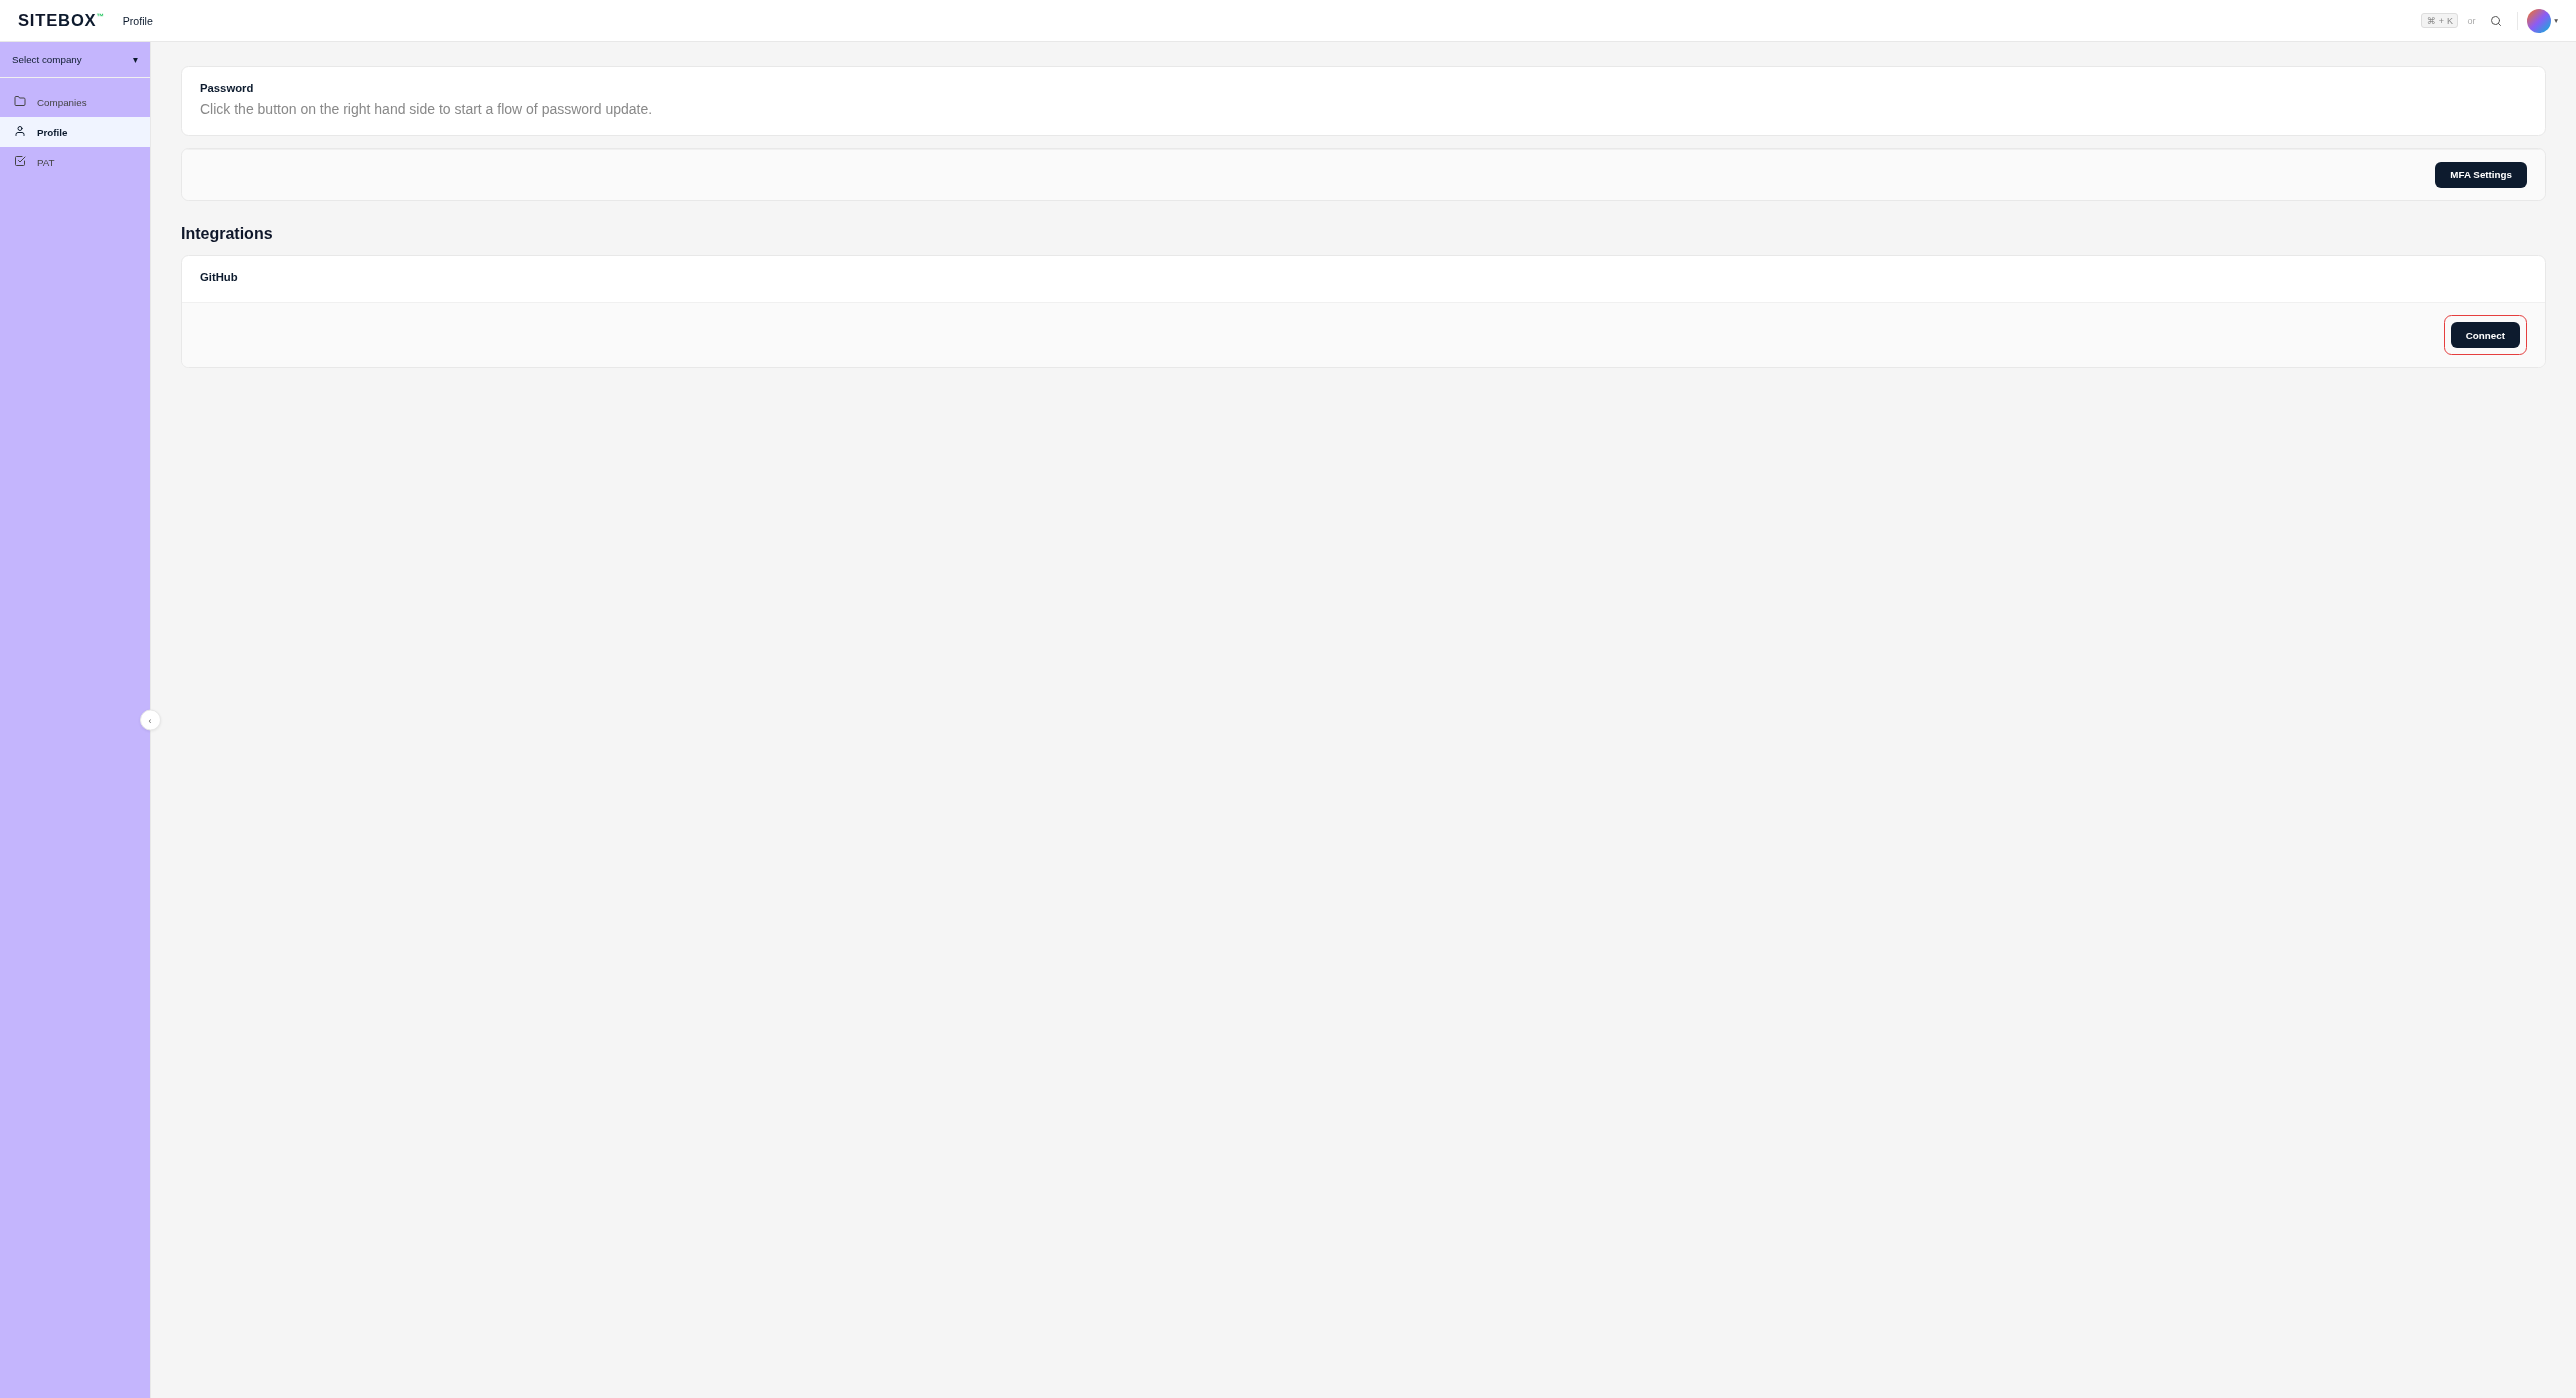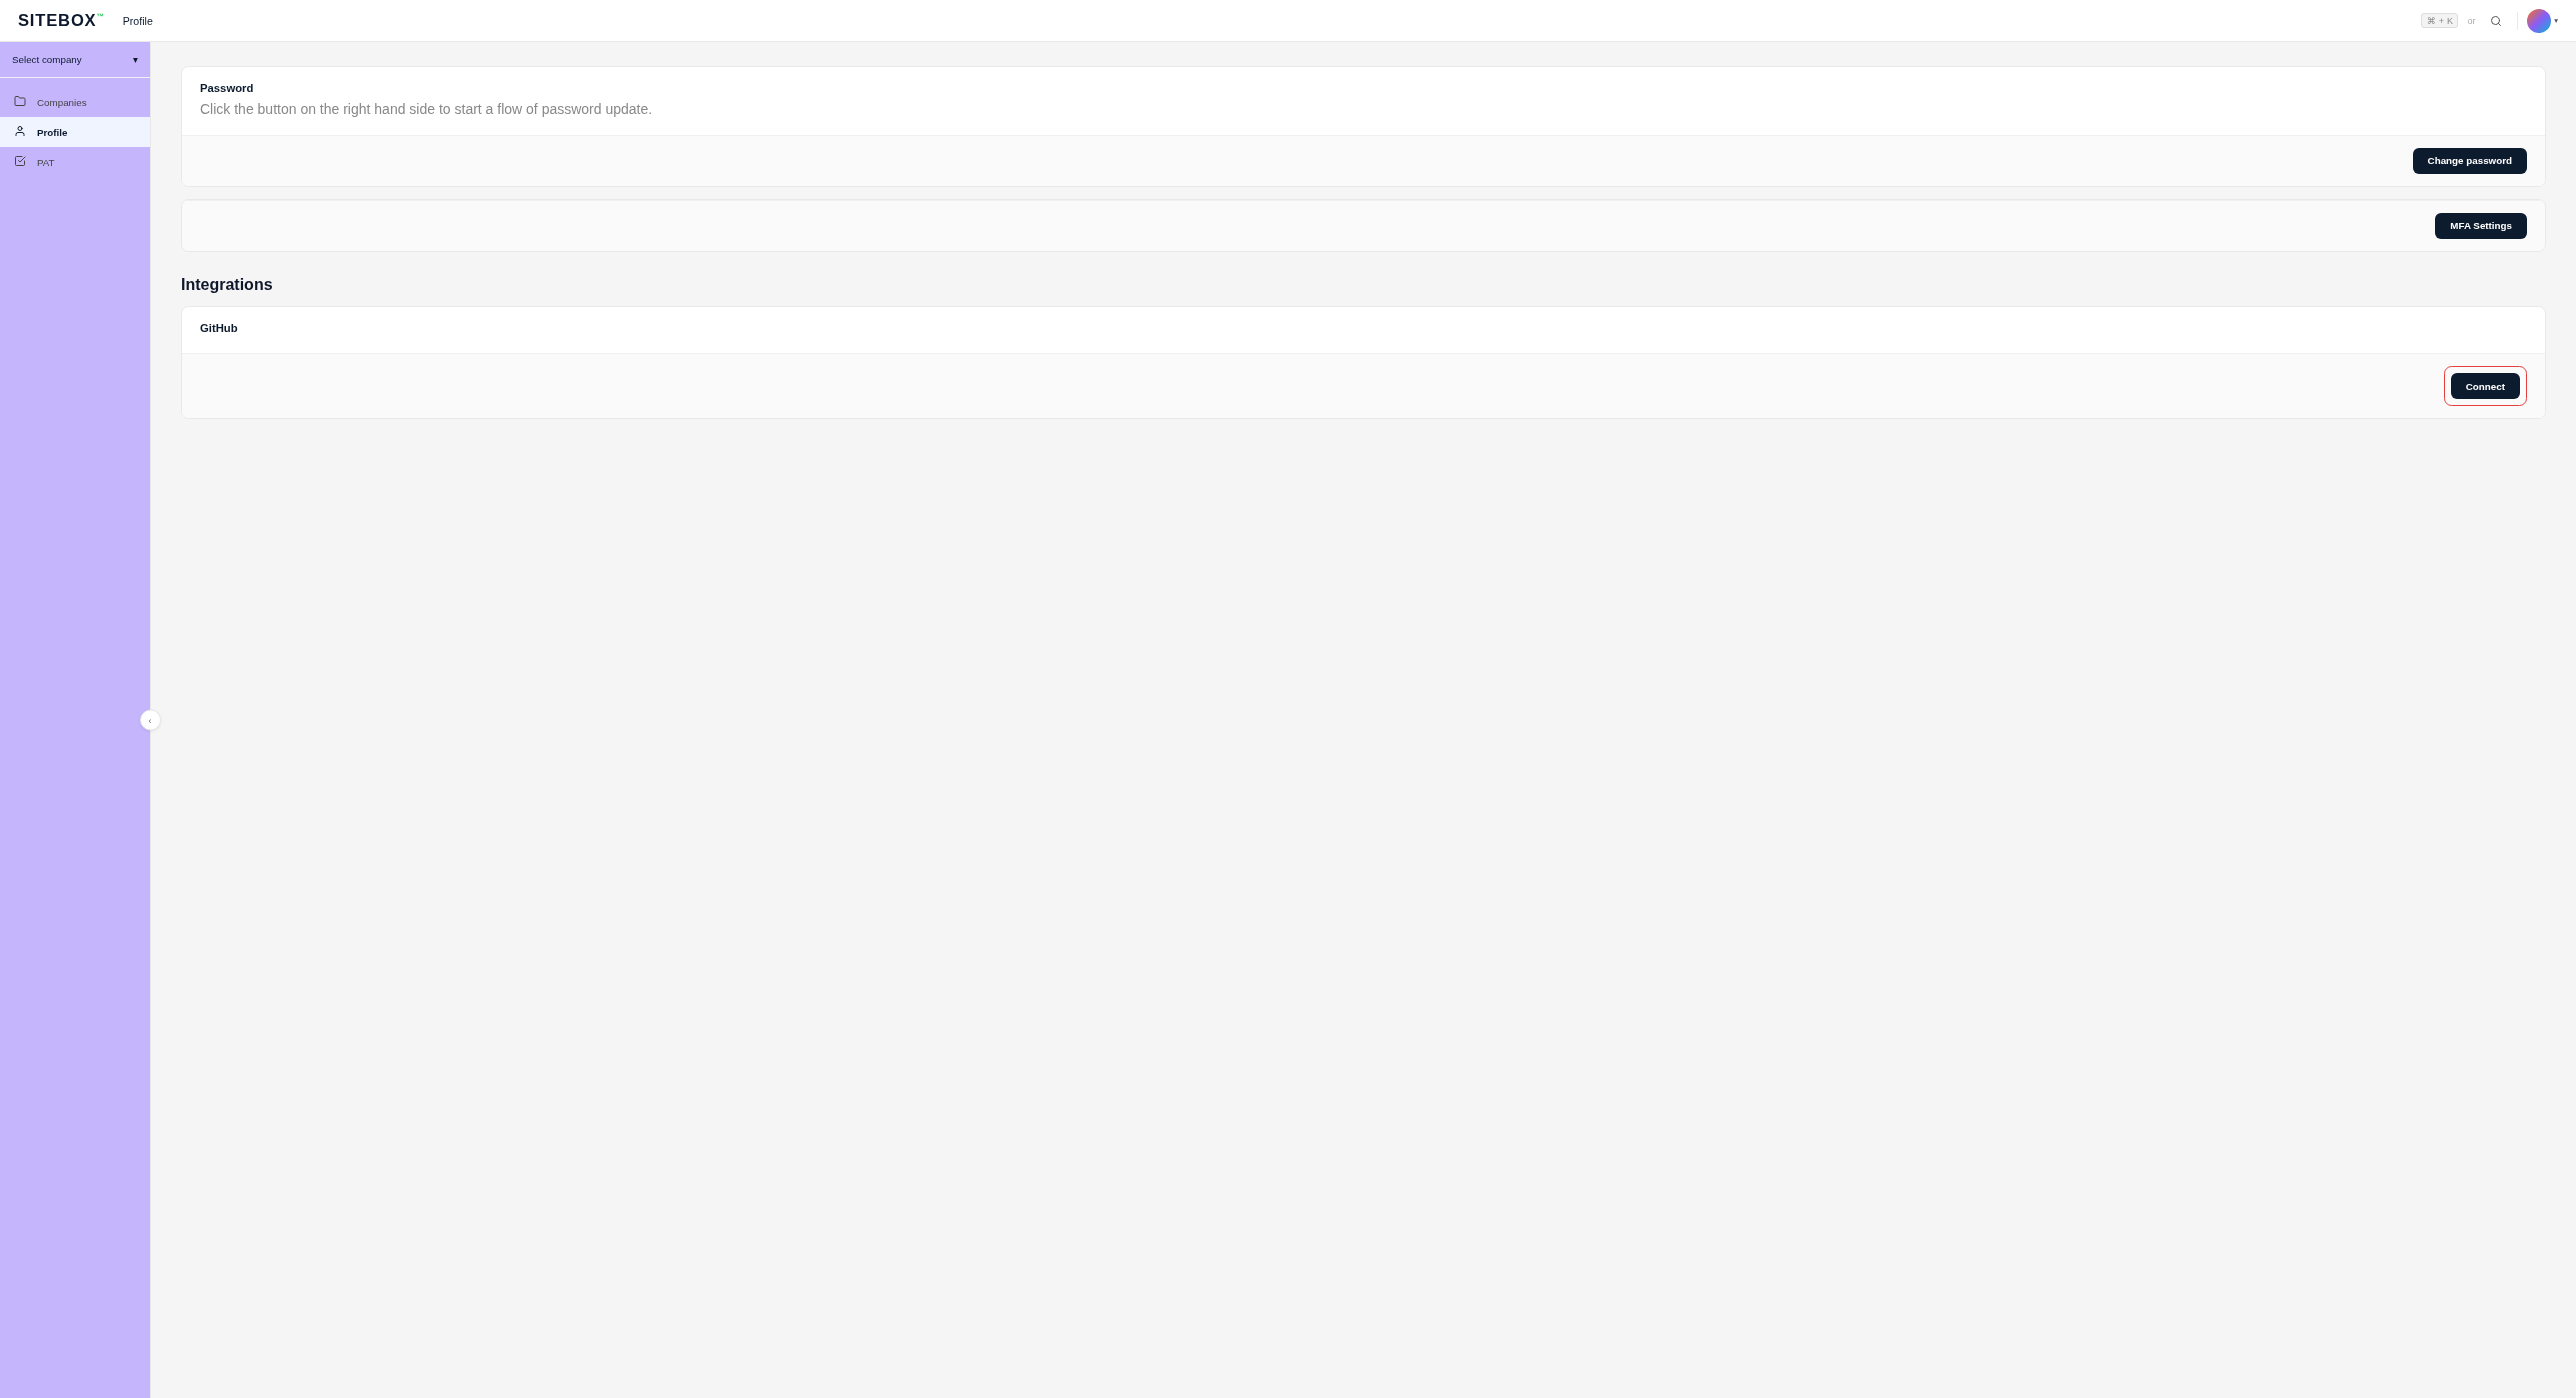--- a/index.html
+++ b/index.html
@@ -284,23 +284,20 @@
     </div>
   </aside>
 
   <main class="main-content">
 
     <div class="section-card">
       <div class="card-top">
         <h3>Password</h3>
         <p>Click the button on the right hand side to start a flow of password update.</p>
       </div>
-      <div class="card-bottom">
-        <button class="btn-dark">Change password</button>
-      </div>
     </div>
 
     <div class="section-card">
       <div class="card-bottom">
         <button class="btn-dark">MFA Settings</button>
       </div>
     </div>
 
     <div class="section-title">Integrations</div>
 

